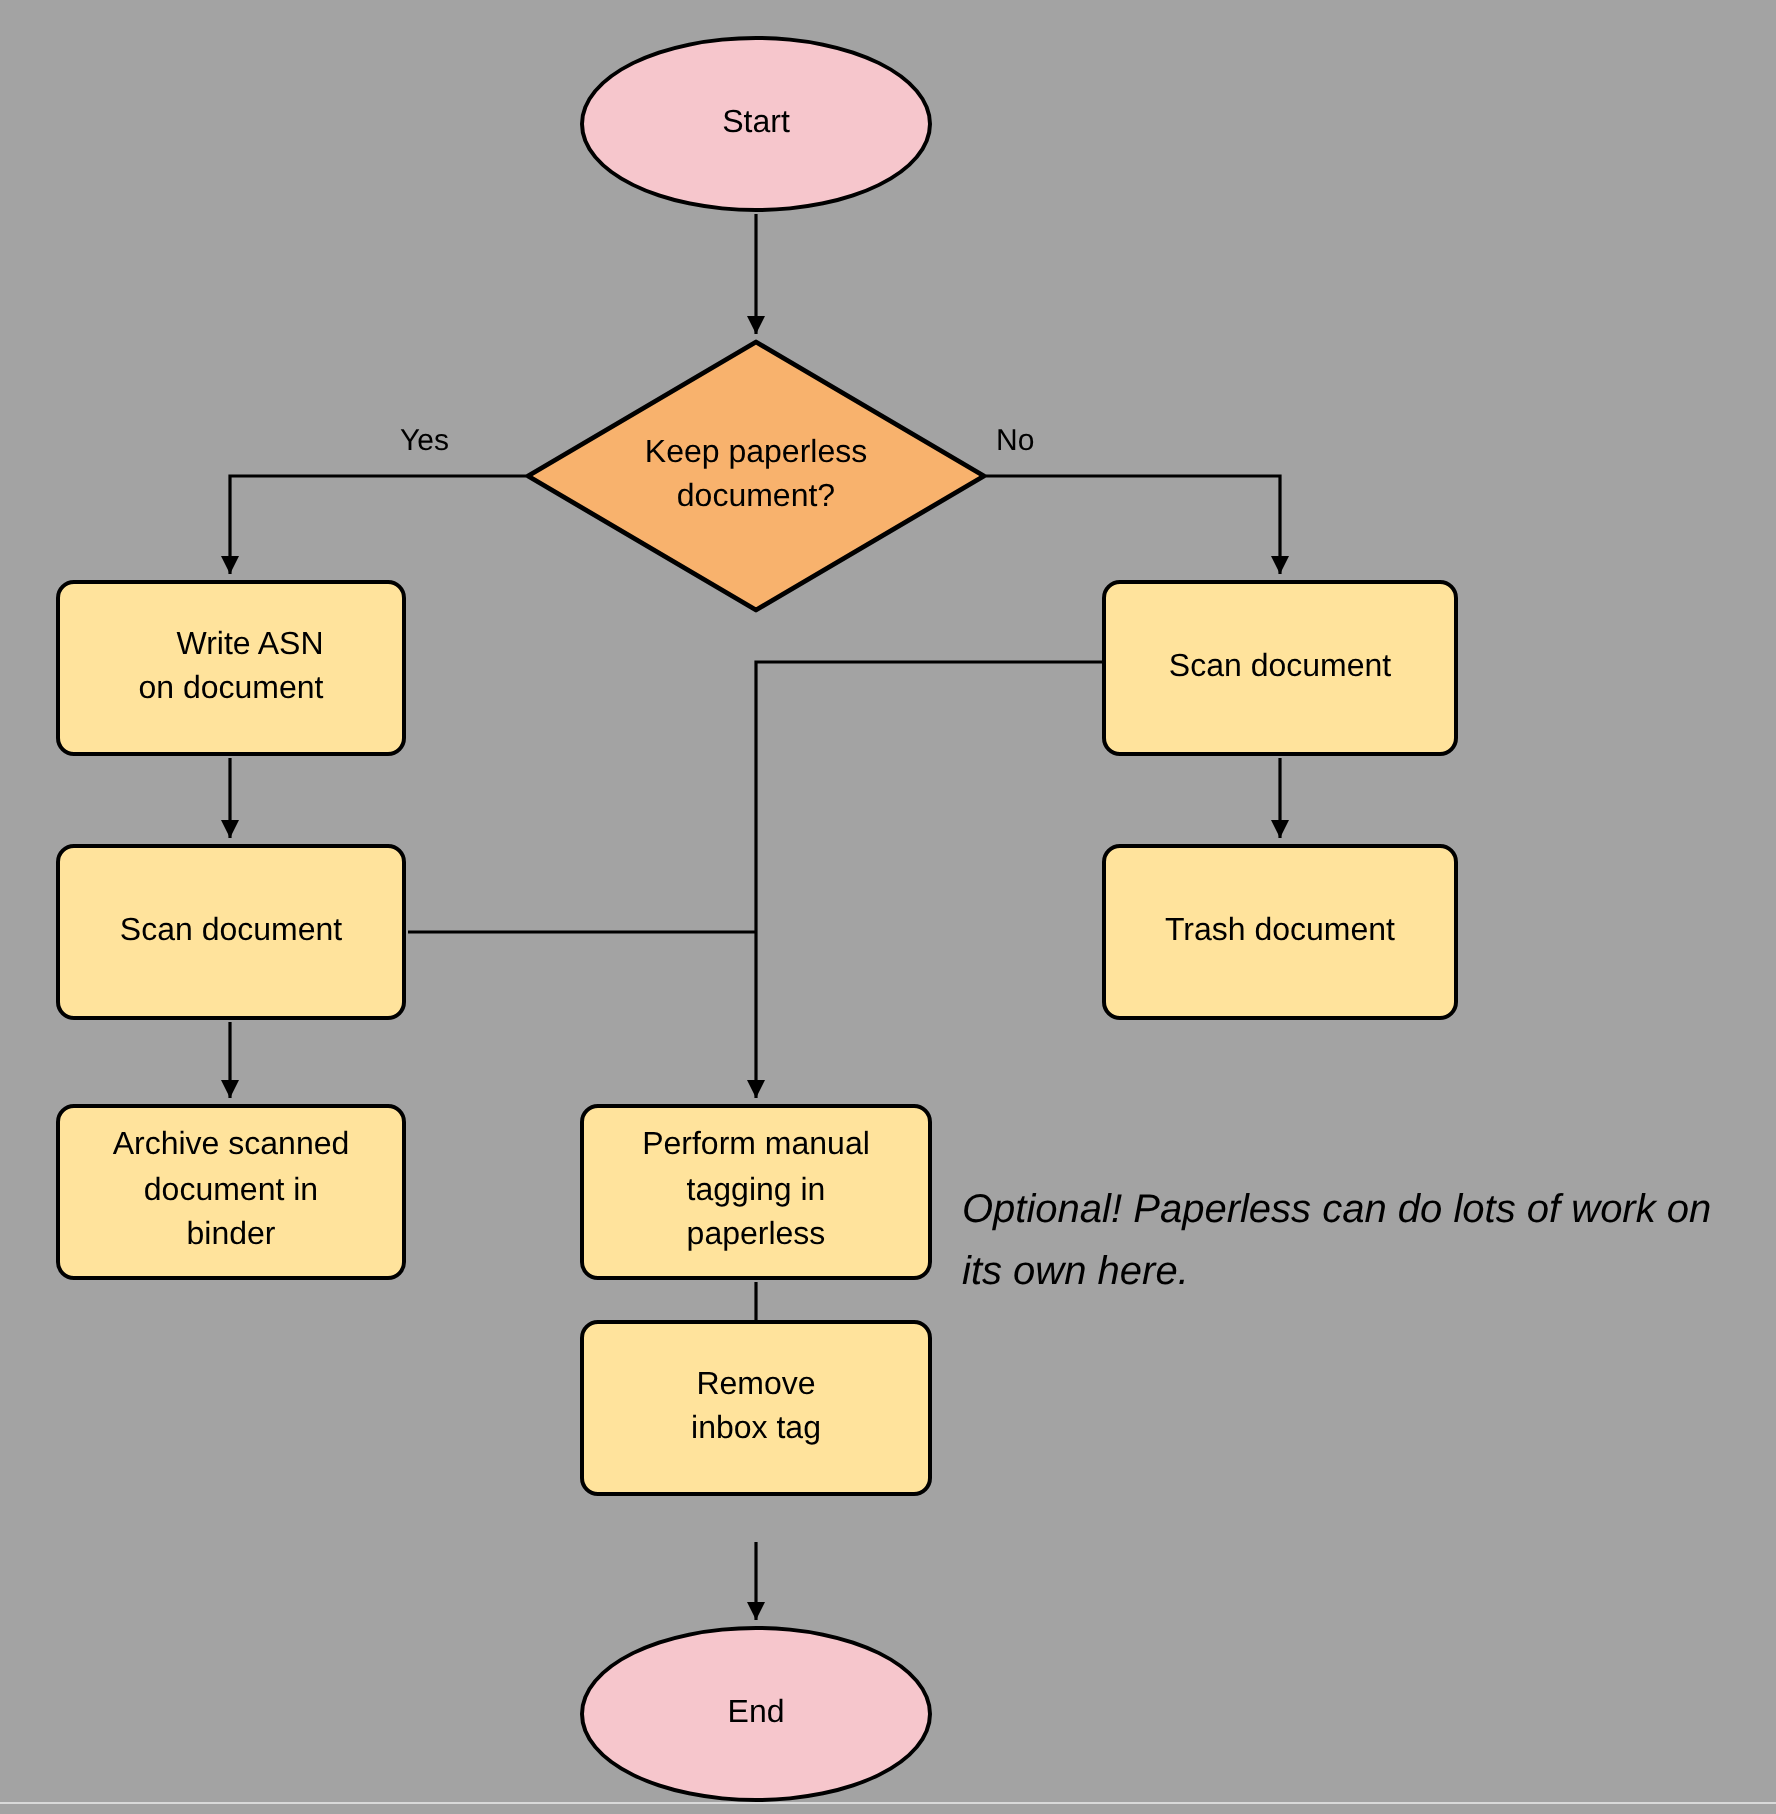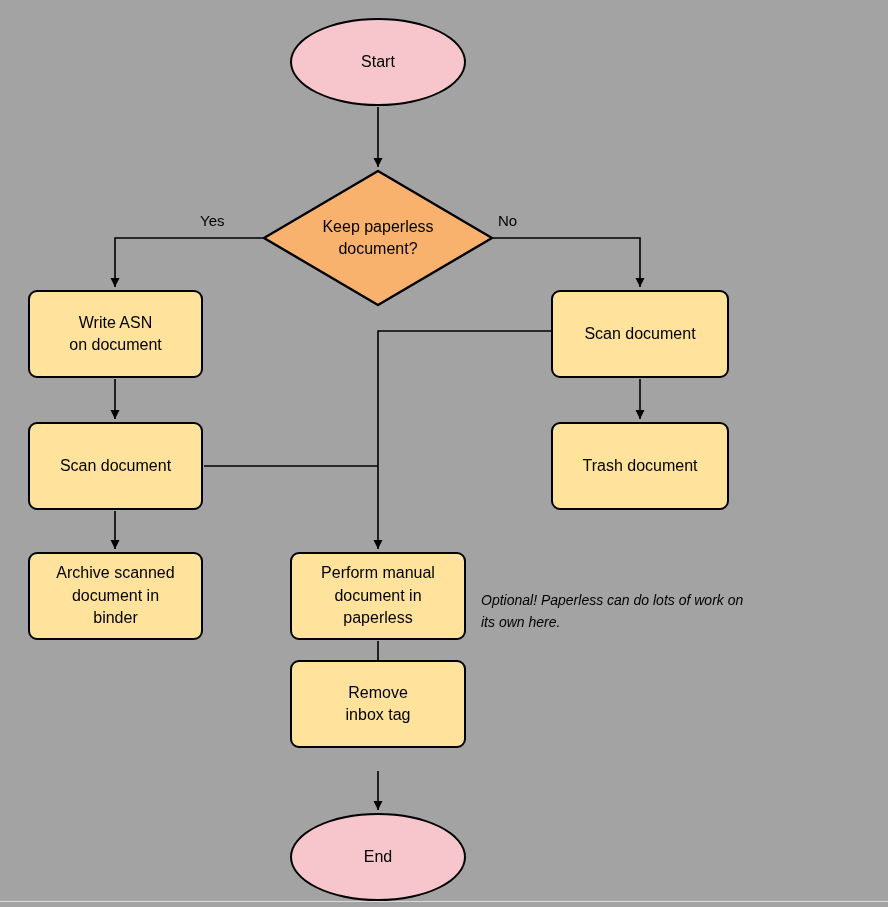--- a/index.html
+++ b/index.html
@@ -43,21 +43,21 @@
     text-align:center;font-size:16px;line-height:1.4;
     white-space:pre-line;
   }
   .edge-label{
     position:absolute;
     font-size:15px;
   }
   .annotation{
     position:absolute;
     font-style:italic;
-    font-size:14px;
+    font-size:20px;
     line-height:1.55;
     white-space:pre-line;
   }
   .bottom-divider{
     position:absolute;left:0;right:0;top:901px;
     border-top:1px solid #d9d9d9;
   }
 </style>
 </head>
 <body>
@@ -96,35 +96,35 @@
 
   <div class="node terminal" style="left:290px;top:18px;width:176px;height:88px;">Start</div>
 
   <div class="decision-label" style="left:288px;top:209px;width:180px;height:58px;">Keep paperless
 document?</div>
 
   <div class="edge-label" style="left:200px;top:212px;width:60px;">Yes</div>
 
   <div class="edge-label" style="left:498px;top:212px;width:44px;">No</div>
 
-  <div class="node process" style="left:28px;top:290px;width:175px;height:88px;">Write ASN
+  <div class="node process" style="left:28px;top:290px;width:175px;height:88px;text-align:right;">Write ASN
 on document</div>
 
   <div class="node process" style="left:551px;top:290px;width:178px;height:88px;">Scan document</div>
 
   <div class="node process" style="left:28px;top:422px;width:175px;height:88px;">Scan document</div>
 
   <div class="node process" style="left:28px;top:552px;width:175px;height:88px;">Archive scanned
 document in
 binder</div>
 
   <div class="node process" style="left:551px;top:422px;width:178px;height:88px;">Trash document</div>
 
   <div class="node process" style="left:290px;top:552px;width:176px;height:88px;">Perform manual
-document in
+tagging in
 paperless</div>
 
   <div class="annotation" style="left:481px;top:590px;width:400px;">Optional! Paperless can do lots of work on
 its own here.</div>
 
   <div class="node process" style="left:290px;top:660px;width:176px;height:88px;">Remove
 inbox tag</div>
 
   <div class="node terminal" style="left:290px;top:813px;width:176px;height:88px;">End</div>
 

